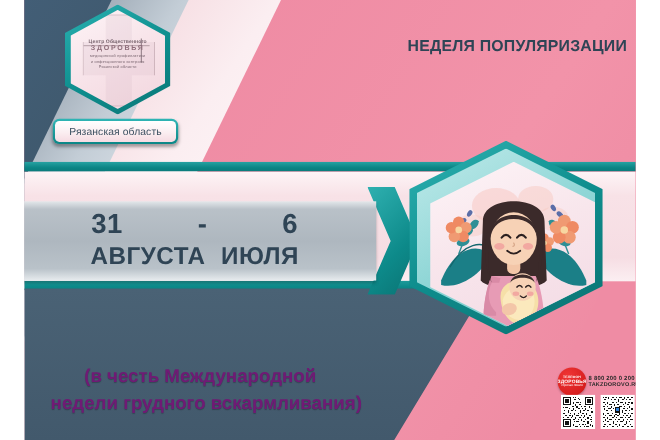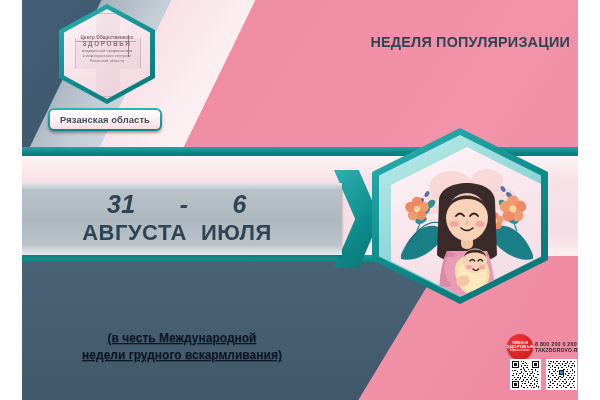--- a/index.html
+++ b/index.html
@@ -46,21 +46,21 @@
   }
 
   
   #date-banner{
     position:absolute;left:-10px;top:183px;width:330px;height:72px;
     background:linear-gradient(180deg,#e3e7ea 0%,#b9c1c8 10%,#aeb7bf 50%,#b9c2c9 85%,#e7ebee 100%);
     box-shadow:0 2px 3px rgba(0,0,0,.25);
     display:flex;flex-direction:column;align-items:center;justify-content:center;
   }
   .date-row{display:flex;align-items:baseline;justify-content:center;color:#2f4455;}
-  .date-row.r1{gap:44px;font-size:25px;font-weight:bold;letter-spacing:.5px;line-height:1;font-style:italic;}
+  .date-row.r1{gap:68px;font-size:25px;font-weight:bold;letter-spacing:.5px;line-height:1;}
   .date-row.r2{gap:14px;font-size:22px;font-weight:bold;letter-spacing:.5px;line-height:1.15;margin-top:3px;}
   .dash{font-size:25px;font-weight:bold;}
 
   
   #banner-chevron{
     position:absolute;left:312px;top:170px;width:46px;height:98px;
     background:linear-gradient(135deg,#2fb0b0 0%,#0d8a8a 60%,#0a7272 100%);
     clip-path:polygon(0 0, 54% 0, 100% 50%, 54% 100%, 0 100%, 46% 50%);
   }
 
@@ -107,21 +107,21 @@
     position:absolute;left:26px;top:108px;width:114px;height:23px;
     border-radius:6px;
     background:linear-gradient(180deg,#2fb5b5 0%,#0b8686 100%);
     padding:2px;box-sizing:border-box;
     box-shadow:0 2px 3px rgba(0,0,0,.35);
   }
   #region-btn-inner{
     width:100%;height:100%;border-radius:4px;box-sizing:border-box;
     background:linear-gradient(180deg,#ffffff 0%,#fbeef1 55%,#f6dbe2 100%);
     display:flex;align-items:center;justify-content:center;
-    color:#3b4f60;font-size:9.4px;font-weight:bold;letter-spacing:.1px;text-align:center;
+    color:#3b4f60;font-size:9.4px;font-weight:normal;letter-spacing:.1px;text-align:center;
   }
 
   
   #art-hex{
     position:absolute;left:350px;top:128px;width:176px;height:176px;
     background:linear-gradient(150deg,#2fb3b3 0%,#0e8d8d 50%,#0a7070 100%);
     clip-path:polygon(50% 0%, 100% 25%, 100% 75%, 50% 100%, 0% 75%, 0% 25%);
     filter:drop-shadow(0 3px 5px rgba(0,0,0,.3));
   }
   #art-hex-mid{
@@ -133,23 +133,22 @@
     position:absolute;left:12px;top:12px;width:152px;height:152px;
     background:linear-gradient(160deg,#fdf4f7 0%,#f8e6ec 45%,#f3dae4 100%);
     clip-path:polygon(50% 0%, 100% 25%, 100% 75%, 50% 100%, 0% 75%, 0% 25%);
     overflow:hidden;
   }
   #art-svg{position:absolute;left:0;top:0;}
 
   
   #subtitle{
     position:absolute;left:24px;top:330px;width:272px;text-align:center;
-    color:#0f172a;font-size:12px;font-weight:bold;line-height:1.45;
+    color:#701a75;font-size:17px;font-weight:bold;line-height:1.45;
     text-shadow:0 1px 1px rgba(0,0,0,.25);
-    text-decoration:underline;
   }
   #subtitle div{white-space:nowrap;}
 
   
   #hotline{position:absolute;left:485px;top:334px;display:flex;align-items:center;gap:2px;}
   #hotline-seal{
     width:26px;height:26px;border-radius:50%;
     background:radial-gradient(circle at 35% 30%,#f03535 0%,#d81f1f 70%,#b81414 100%);
     display:flex;flex-direction:column;align-items:center;justify-content:center;
     color:#fff;overflow:hidden;box-shadow:0 1px 2px rgba(0,0,0,.3);

